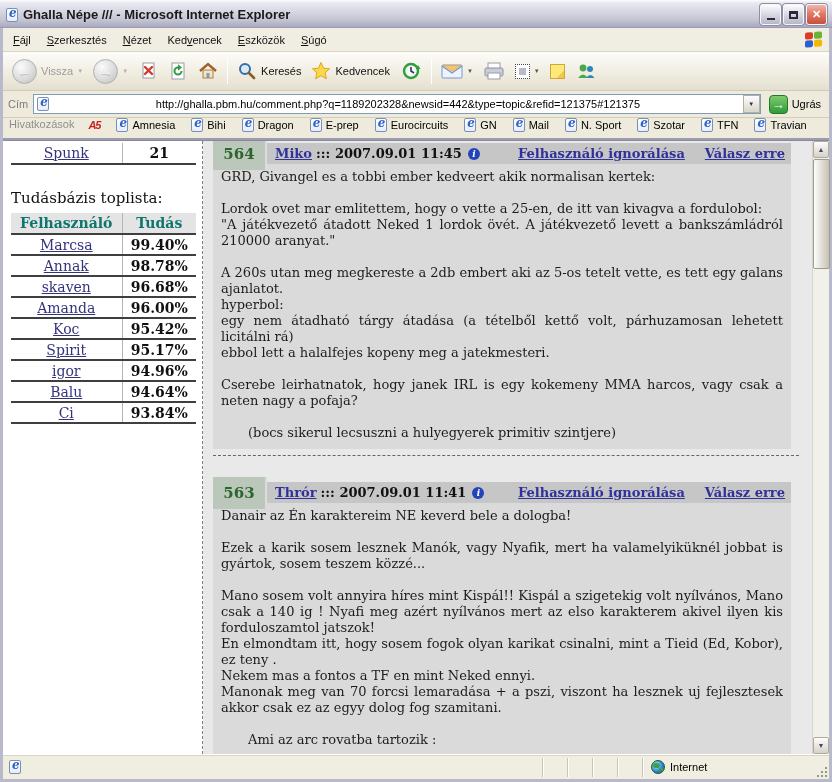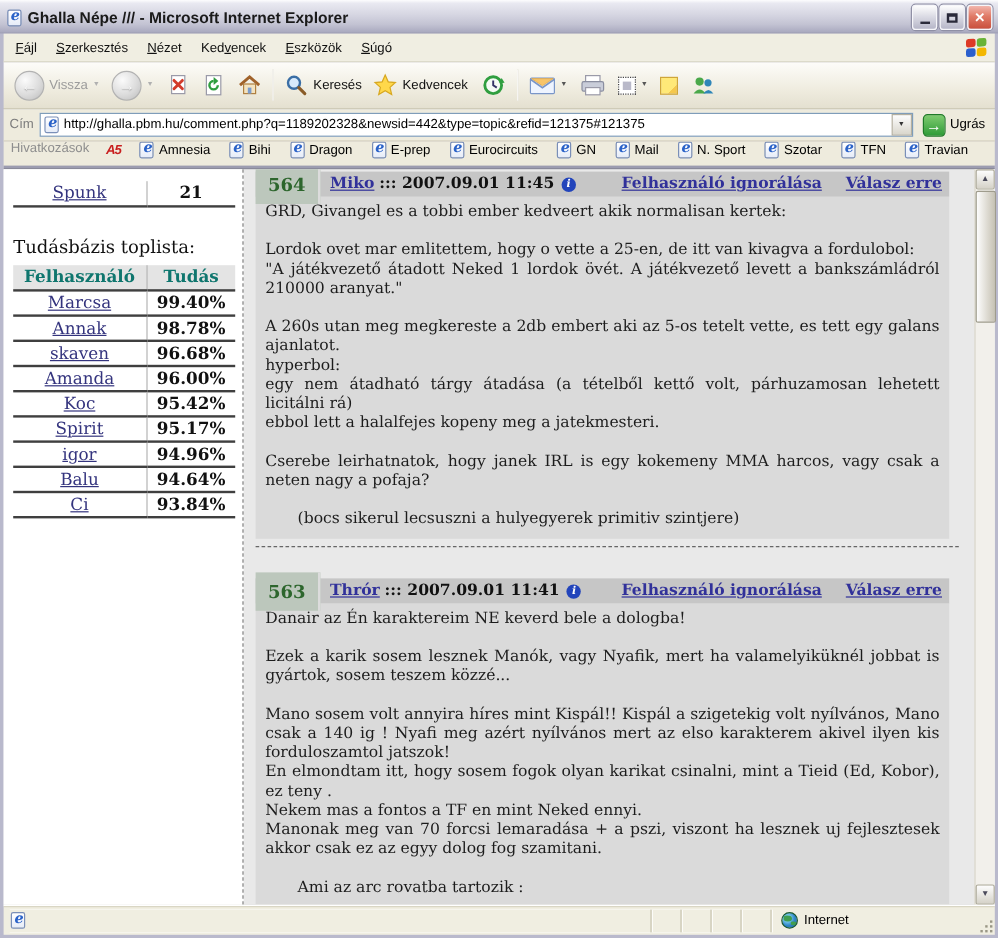--- a/index.html
+++ b/index.html
@@ -50,21 +50,21 @@
   .edit-ic { width:15px; height:15px; background:#fff; border:1px dotted #444; display:flex;
     align-items:center; justify-content:center; }
   .edit-ic i { width:7px; height:7px; background:#b9b9c9; display:block; }
 
   
   .addressbar { height:27px; background:#eeebdd; border-bottom:1px solid #d2cebb;
     display:flex; align-items:center; padding:0 5px; gap:5px; }
   .addr-label { color:#7c7c7c; }
   .addr-field { flex:1; height:20px; background:#fff; border:1px solid #7f9db9;
     display:flex; align-items:center; padding:0 0 0 3px; }
-  .addr-url { flex:1; font-size:11px; color:#000; white-space:nowrap; overflow:hidden; margin-left:4px; }
+  .addr-url { flex:1; font-size:11px; color:#000; white-space:nowrap; overflow:hidden; margin-left:4px;text-align:center; }
   .addr-dd { width:17px; height:18px; background:linear-gradient(180deg,#fdfdfd,#d9d6cc);
     border:1px solid #b4b0a0; display:flex; align-items:center; justify-content:center; font-size:6px; color:#333; }
   .go-btn { display:flex; align-items:center; gap:4px; padding:1px 3px; }
   .go-ic { width:19px; height:19px; border-radius:4px; background:linear-gradient(180deg,#7ecb6f,#2f9b38);
     border:1px solid #1f7a28; color:#fff; font-weight:bold; display:flex; align-items:center;
     justify-content:center; font-size:13px; }
 
   
   .linksbar { height:22px; background:#eeebdd; border-bottom:2px solid #9c9cb0;
     display:flex; align-items:flex-start; padding:0 6px; gap:14px; overflow:hidden; }
@@ -72,21 +72,21 @@
   .link-item { display:flex; align-items:center; gap:4px; color:#000; }
   .ie-page { display:inline-block; width:12px; height:14px; background:linear-gradient(#ffffff,#e6ecf8);
     border:1px solid #7a8fb8; border-radius:2px; position:relative; }
   .ie-page::after { content:"e"; position:absolute; left:2px; top:-3px;
     font:bold italic 12px "DejaVu Serif", serif; color:#2a62c8; }
   .a5-logo { font:bold italic 11px "Liberation Sans",sans-serif; color:#c81f1f; letter-spacing:-1px; }
 
   
   .content { height:614px; display:flex; background:#e9e9e9; border-top:1px solid #8a8a9a; }
   .sidebar { width:200px; background:#ffffff; border-right:1px dashed #7f7f7f; overflow:hidden;
-    font-family:"DejaVu Serif", serif; padding:10px 6px 0 8px; }
+    font-family:"DejaVu Serif", serif; padding:2px 6px 0 8px; }
   .spunk-table, .toplist { width:100%; border-collapse:collapse; }
   .spunk-table td, .toplist td, .toplist th { height:21px; text-align:center; vertical-align:middle;
     border-bottom:2px solid #3f3f3f; font-size:14px; }
   .toplist th { background:#e4e4e4; border-bottom:2px solid #3f3f3f; font-weight:bold; color:#0f766e; }
   .col-user { width:60%; border-right:1px solid #b5b5b5; }
   .col-val  { width:40%; font-weight:bold; color:#111; }
   .user-link { color:#34347e; text-decoration:underline; }
   .side-heading { font-size:15px; color:#111; margin:24px 0 6px 0; }
 
   .main { flex:1; overflow:hidden; padding:2px 0 0 10px; }

